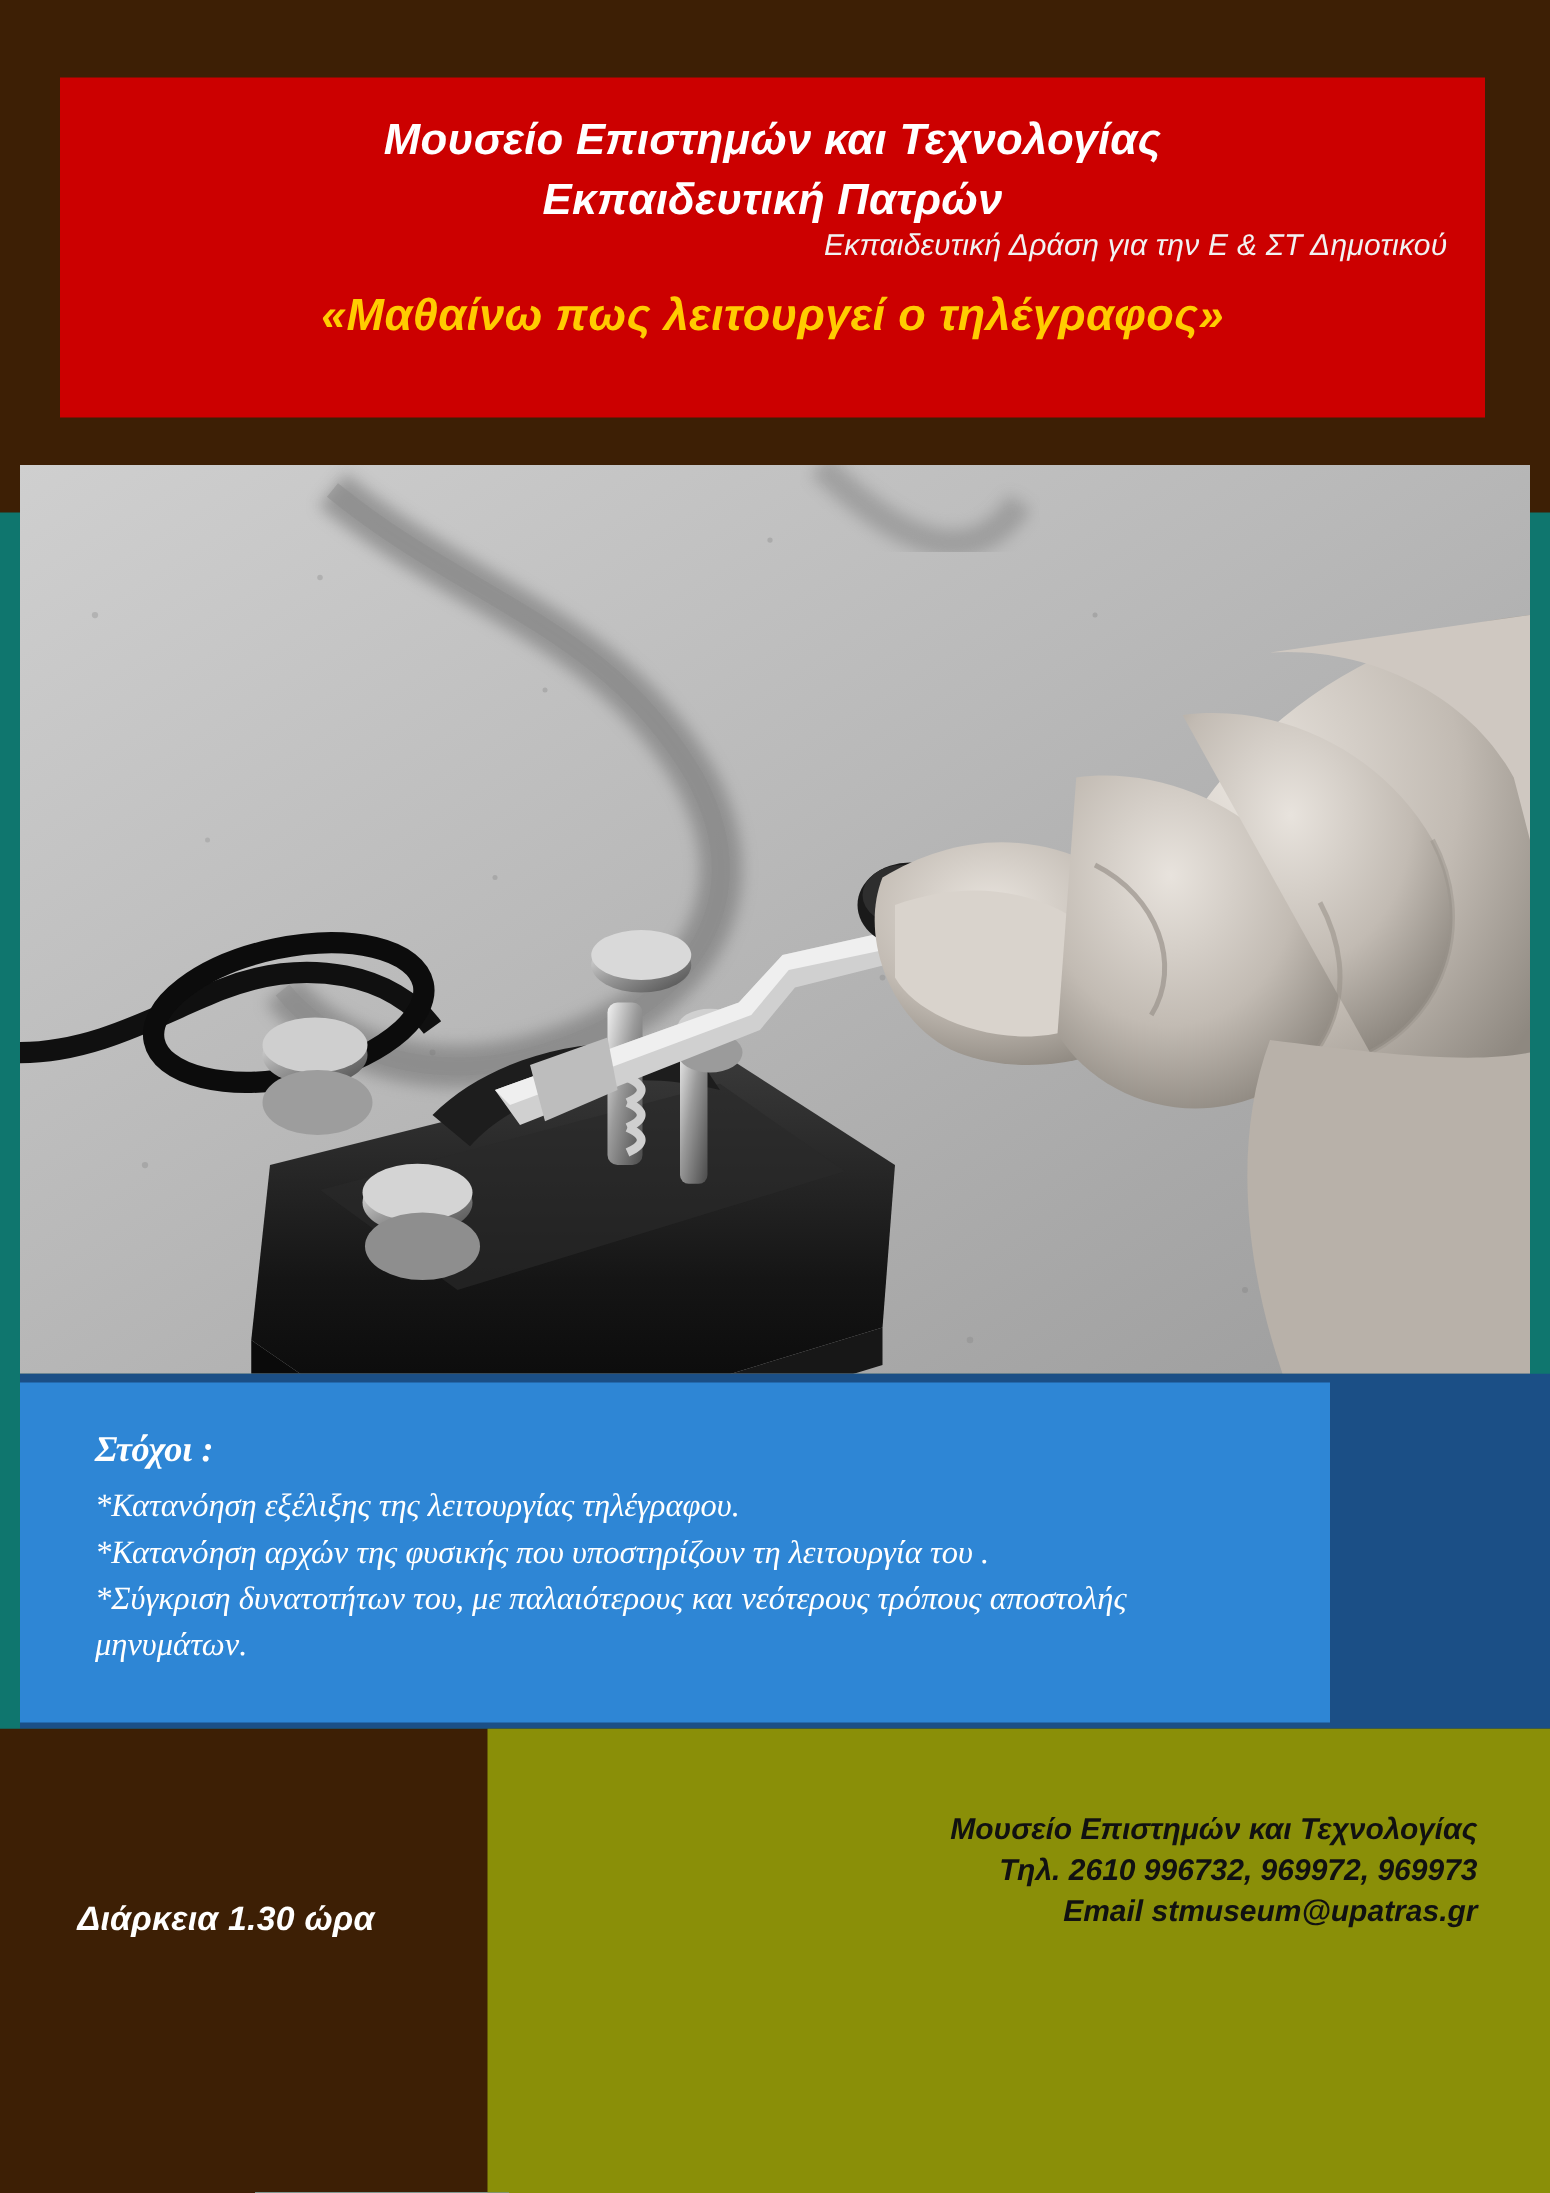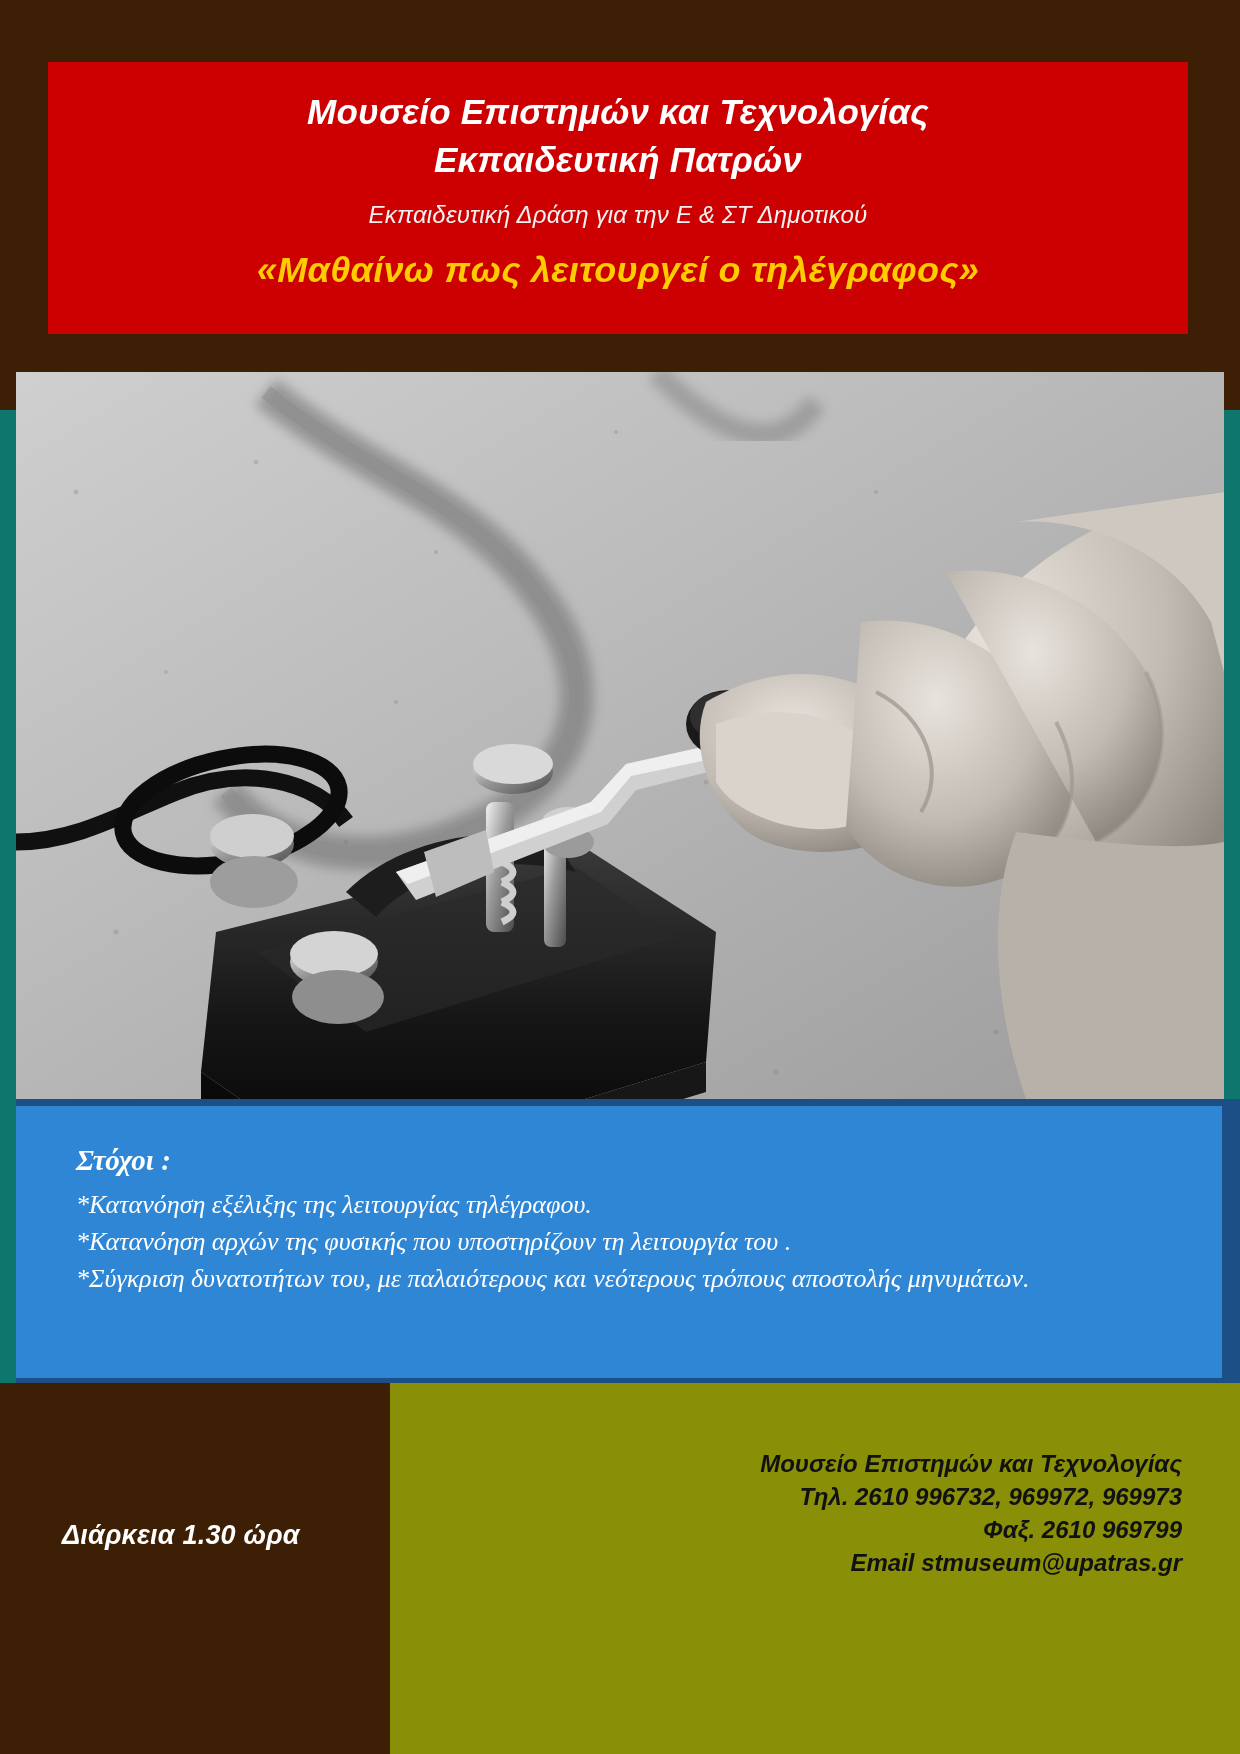--- a/index.html
+++ b/index.html
@@ -50,22 +50,22 @@
     color: #ffffff;
     font-size: 35px;
     font-weight: bold;
     line-height: 1.36;
     letter-spacing: 0.2px;
   }
   .header-sub {
     color: #f2f2f2;
     font-size: 24px;
     font-weight: normal;
-    margin-top: 18px;
     letter-spacing: 0.2px;
+    text-align: right;
   }
   .header-quote {
     color: #ffcc00;
     font-size: 36px;
     font-weight: bold;
     margin-top: 20px;
     letter-spacing: 0.3px;
   }
 
   
@@ -86,21 +86,21 @@
     left: 16px;
     top: 1099px;
     width: 1224px;
     height: 284px;
     background: #1b4f86;
   }
   .blue-panel {
     position: absolute;
     left: 16px;
     top: 1106px;
-    width: 1206px;
+    width: 1048px;
     height: 272px;
     background: #2e86d5;
     box-sizing: border-box;
     padding: 38px 50px 0 60px;
   }
   .blue-panel .goals-title {
     color: #ffffff;
     font-size: 29px;
     font-weight: bold;
     font-family: "Liberation Serif", serif;
@@ -293,17 +293,16 @@
   </div>
 
   <div class="bottom-brown"></div>
   <div class="bottom-olive"></div>
 
   <div class="duration">Διάρκεια 1.30 ώρα</div>
 
   <div class="contact">
     <div class="line">Μουσείο Επιστημών και Τεχνολογίας</div>
     <div class="line">Τηλ. 2610 996732, 969972, 969973</div>
-    <div class="line">Φαξ. 2610 969799</div>
     <div class="line">Email stmuseum@upatras.gr</div>
   </div>
 
 </div>
 
 </body></html>

